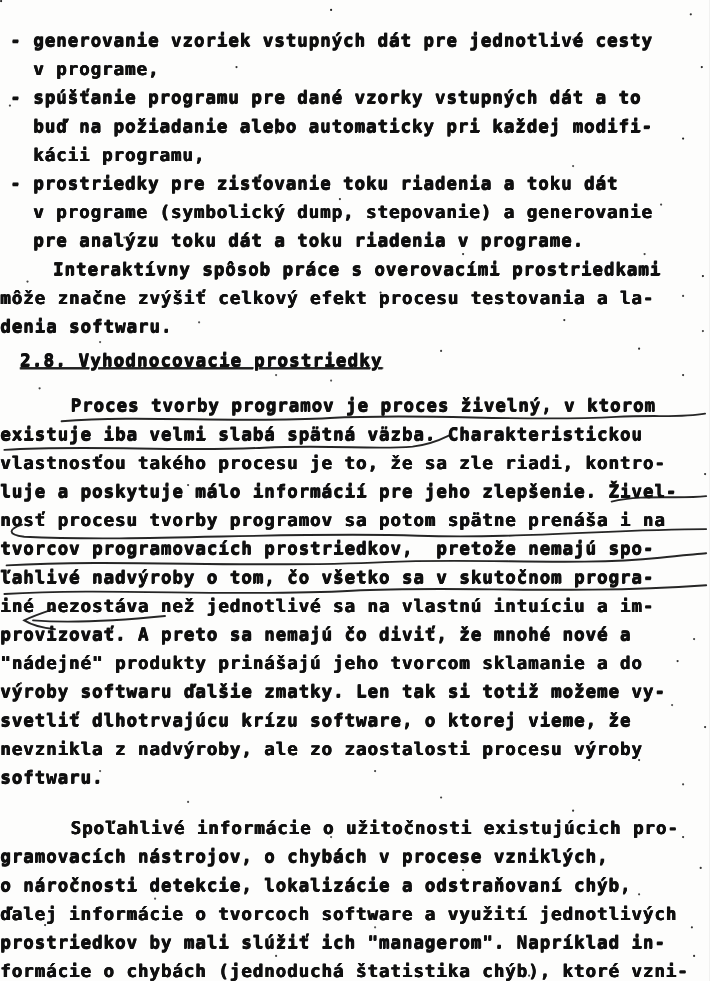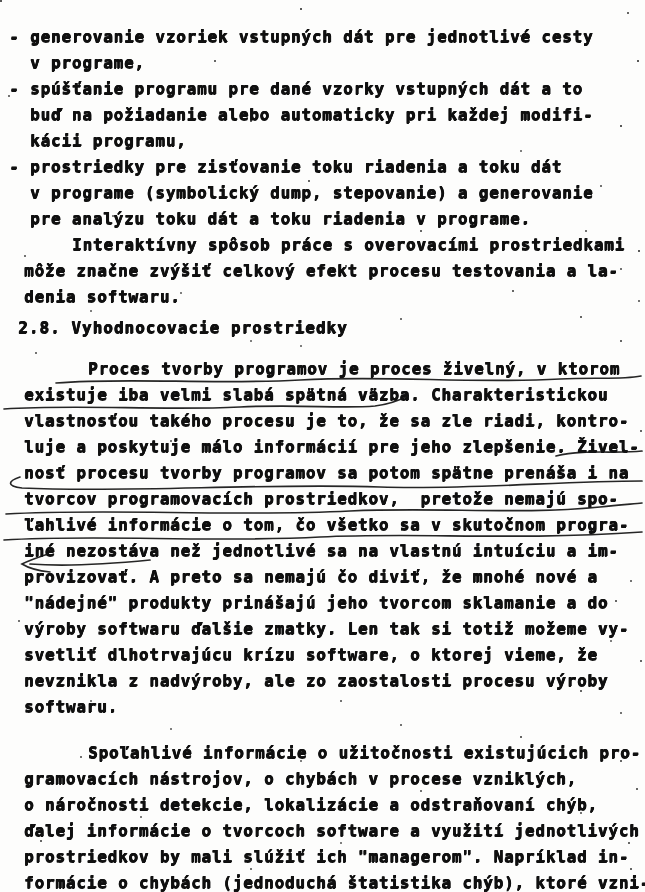--- a/index.html
+++ b/index.html
@@ -14,26 +14,26 @@
     -webkit-font-smoothing:none;
   }
   .ln{
     white-space:pre;
     font-size:16px;
     line-height:26px;
     height:26px;
     letter-spacing:0.8px;
     text-shadow:0.6px 0 0 currentColor, 0 0.6px 0 currentColor, 0.4px 0.4px 0.6px rgba(0,0,0,.55);
   }
-  .block{position:absolute;left:24px;right:4px;}
+  .block{position:absolute;left:0;right:4px;}
   .bullets{top:24px;left:30px;}
   .bullets .ln{position:relative;}
   .bullets .dash{position:absolute;left:-21px;top:0;}
   .p1{top:232px;}
-  .hd{top:318px;left:18px;}
+  .hd{top:318px;left:18px;text-decoration:underline;}
   .p2{top:356px;}
   .p3{top:740px;}
   .in48{padding-left:48px;}
   .in64{padding-left:64px;}
   .heading{
     font-size:16px;letter-spacing:1px;
     text-shadow:0.7px 0 0 currentColor, 0 0.7px 0 currentColor, 0.4px 0.4px 0.6px rgba(0,0,0,.6);
     white-space:pre;
   }
   .pen{position:absolute;inset:0;pointer-events:none;}
@@ -82,21 +82,21 @@
     <div class="heading">2.8. Vyhodnocovacie prostriedky</div>
   </div>
 
   <div class="block p2">
     <div class="ln in64">Proces tvorby programov je proces živelný, v ktorom</div>
     <div class="ln">existuje iba velmi slabá spätná väzba. Charakteristickou</div>
     <div class="ln">vlastnosťou takého procesu je to, že sa zle riadi, kontro-</div>
     <div class="ln">luje a poskytuje málo informácií pre jeho zlepšenie. Živel-</div>
     <div class="ln">nosť procesu tvorby programov sa potom spätne prenáša i na</div>
     <div class="ln">tvorcov programovacích prostriedkov,  pretože nemajú spo-</div>
-    <div class="ln">ľahlivé informácie o tom, čo všetko sa v skutočnom progra-</div>
+    <div class="ln">ľahlivé nadvýroby o tom, čo všetko sa v skutočnom progra-</div>
     <div class="ln">iné nezostáva než jednotlivé sa na vlastnú intuíciu a im-</div>
     <div class="ln">provizovať. A preto sa nemajú čo diviť, že mnohé nové a</div>
     <div class="ln">"nádejné" produkty prinášajú jeho tvorcom sklamanie a do</div>
     <div class="ln">výroby softwaru ďalšie zmatky. Len tak si totiž možeme vy-</div>
     <div class="ln">svetliť dlhotrvajúcu krízu software, o ktorej vieme, že</div>
     <div class="ln">nevznikla z nadvýroby, ale zo zaostalosti procesu výroby</div>
     <div class="ln">softwaru.</div>
   </div>
 
   <div class="block p3">

